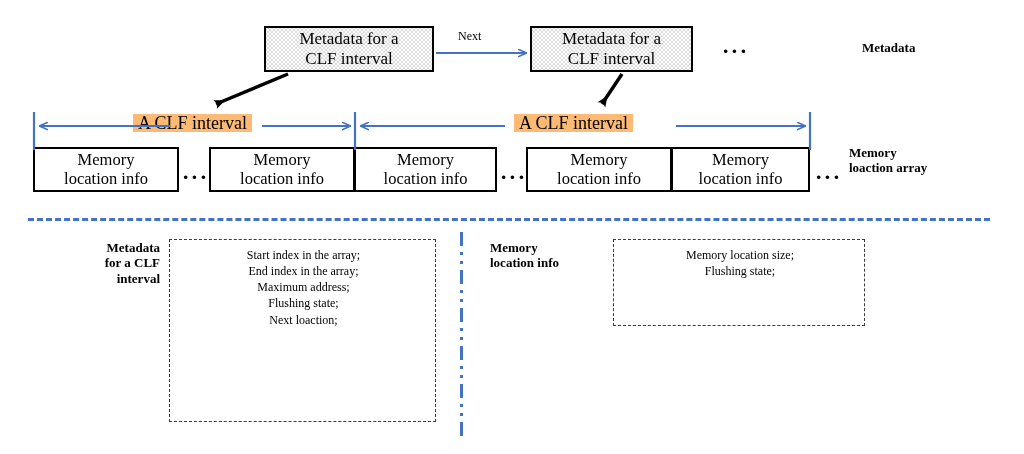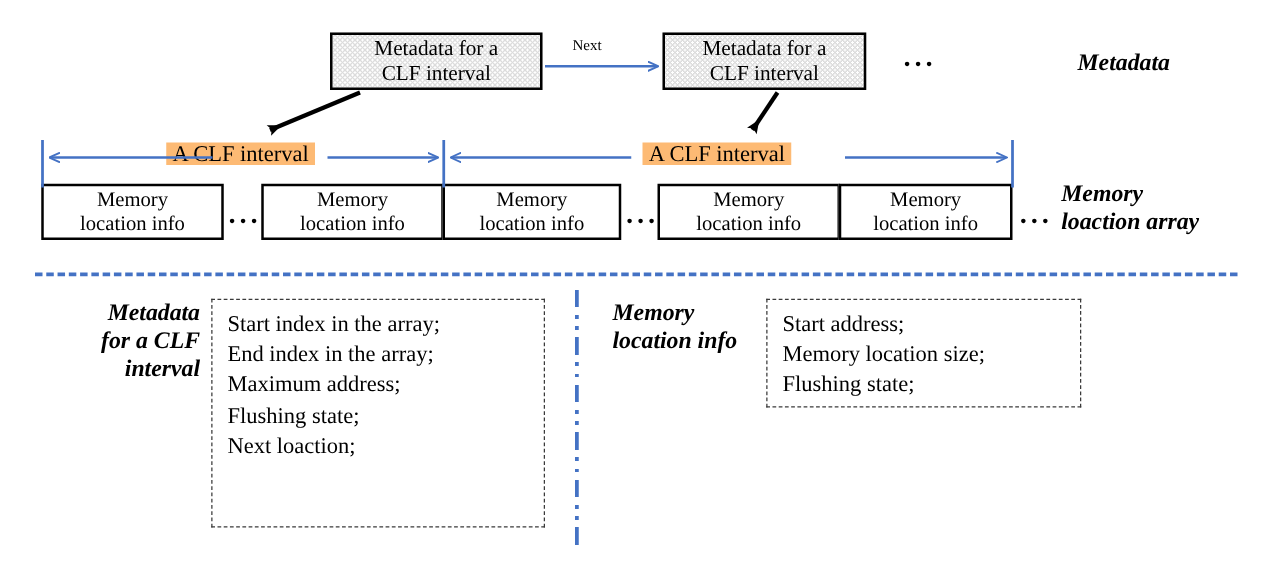--- a/index.html
+++ b/index.html
@@ -28,22 +28,22 @@
   .meta-box span{display:block;}
 
   .next-label{
     position:absolute;font-size:12px;line-height:1;
     white-space:nowrap;
   }
 
   
   .bi-label{
     position:absolute;
-    font-weight:bold;font-style:italic;
-    font-size:19px;line-height:1.18;white-space:nowrap;
+    font-weight:bold;
+    font-size:13px;line-height:1.18;white-space:nowrap;
   }
   .ellipsis{
     position:absolute;font-size:22px;line-height:1;
     letter-spacing:1.5px;font-weight:bold;
   }
   .clf-label{
     position:absolute;font-size:18px;line-height:1;
     white-space:nowrap;background:#fdba74;padding:0 5px;
   }
 
@@ -59,21 +59,21 @@
   }
   .mem-box span{display:block;}
 
   
   .detail-box{
     position:absolute;
     border:1.6px dashed #3a3a3a;
     background:#fff;
     box-sizing:border-box;
     padding:7px 10px 6px 12px;
-    font-size:18px;line-height:1.345;
+    font-size:12px;line-height:1.345;text-align:center;
   }
   .detail-box div{white-space:nowrap;}
 
   
   .h-divider{
     position:absolute;
     border-top:3px dashed #4472c4;
   }
   .v-divider{
     position:absolute;
@@ -182,21 +182,20 @@
     <div>Flushing state;</div>
     <div>Next loaction;</div>
   </div>
 
   <div class="bi-label" style="left:490px;top:240px;text-align:left;">
     <div>Memory</div>
     <div>location info</div>
   </div>
 
   <div class="detail-box" style="left:613px;top:239px;width:252px;height:87px;">
-    <div>Start address;</div>
     <div>Memory location size;</div>
     <div>Flushing state;</div>
   </div>
 
   <svg class="overlay" viewBox="0 0 1024 454">
     <defs>
       <marker id="blueArrowR" markerWidth="9" markerHeight="9" refX="8" refY="4.5" orient="auto" markerUnits="userSpaceOnUse">
         <path d="M0,0.6 L8.6,4.5 L0,8.4" fill="none" stroke="#4472c4" stroke-width="1.5"></path>
       </marker>
       <marker id="blueArrowL" markerWidth="9" markerHeight="9" refX="8" refY="4.5" orient="auto" markerUnits="userSpaceOnUse">

